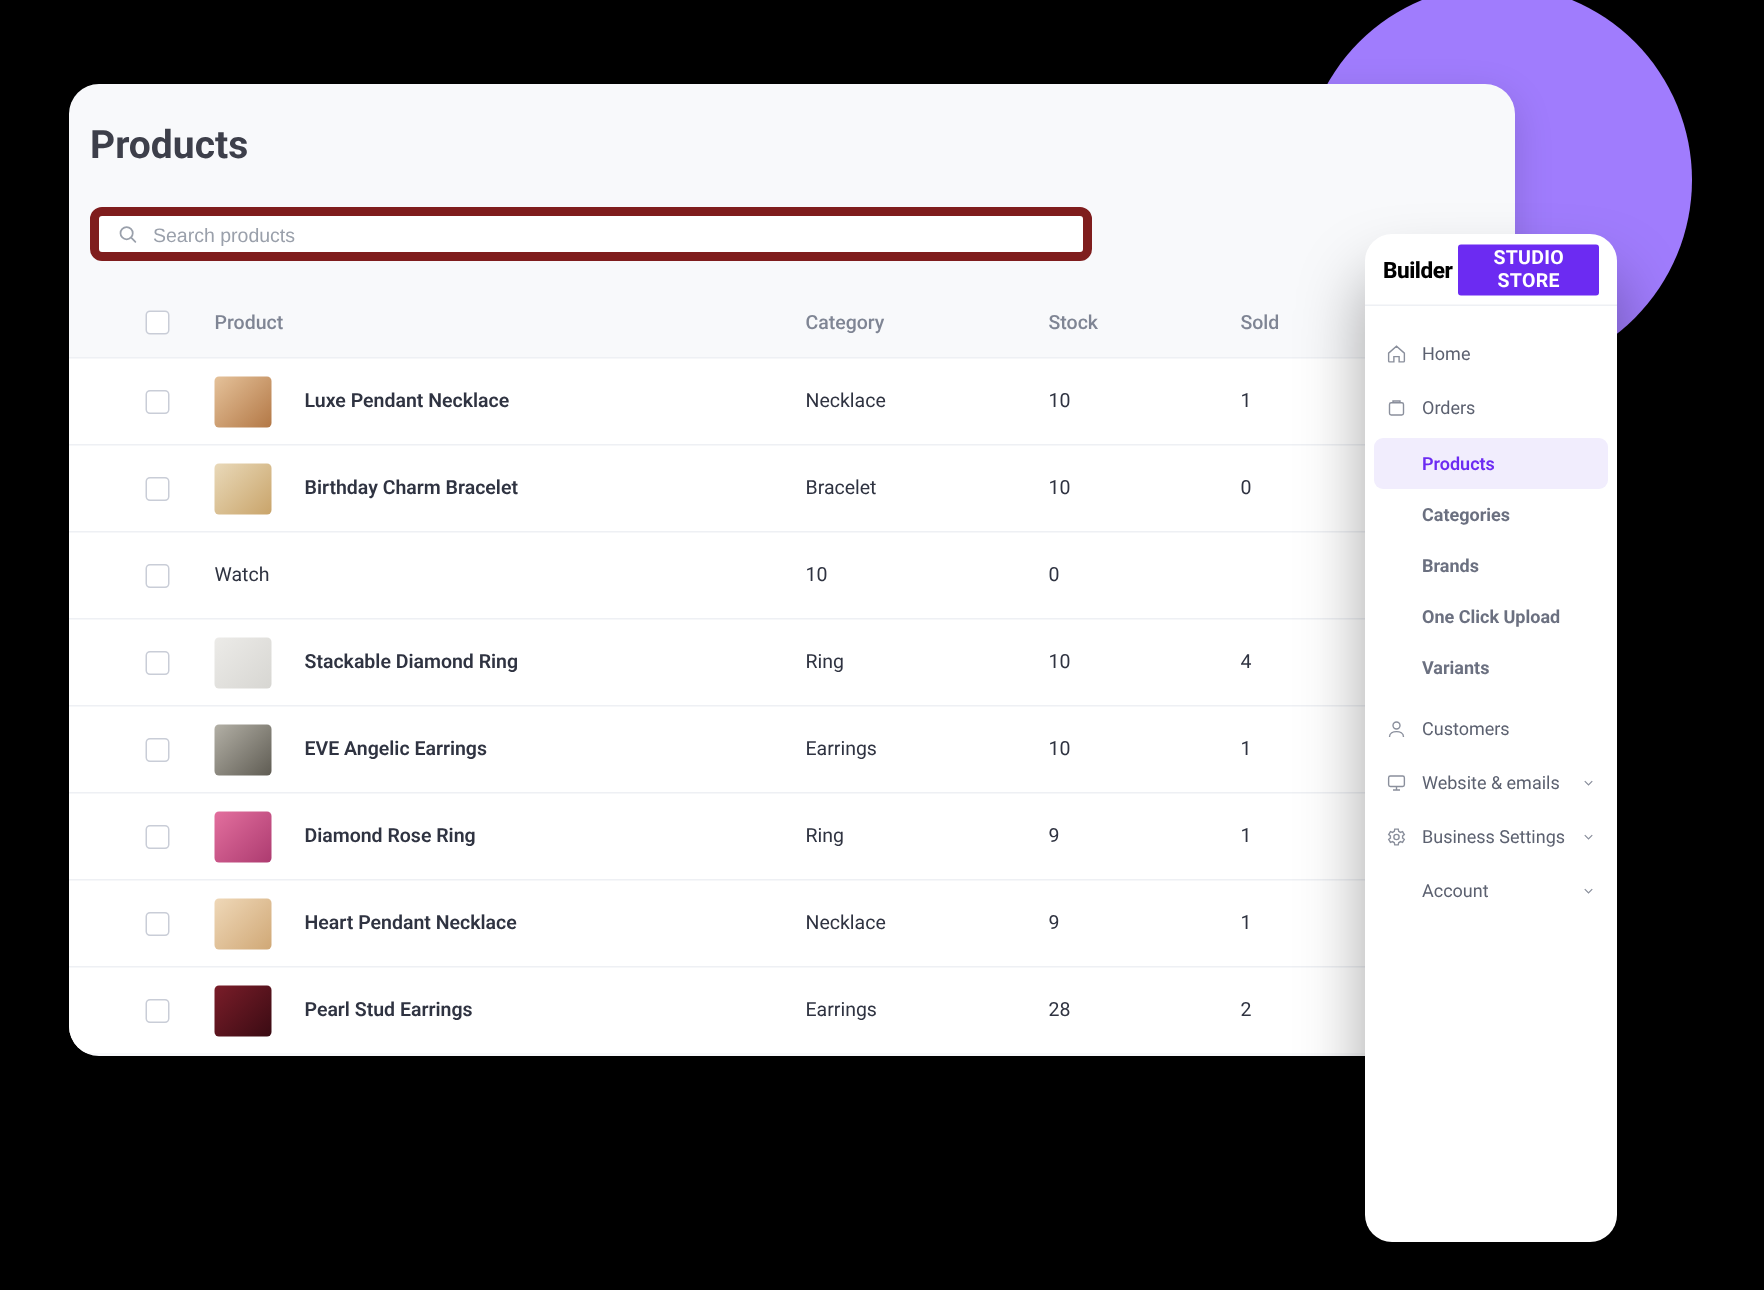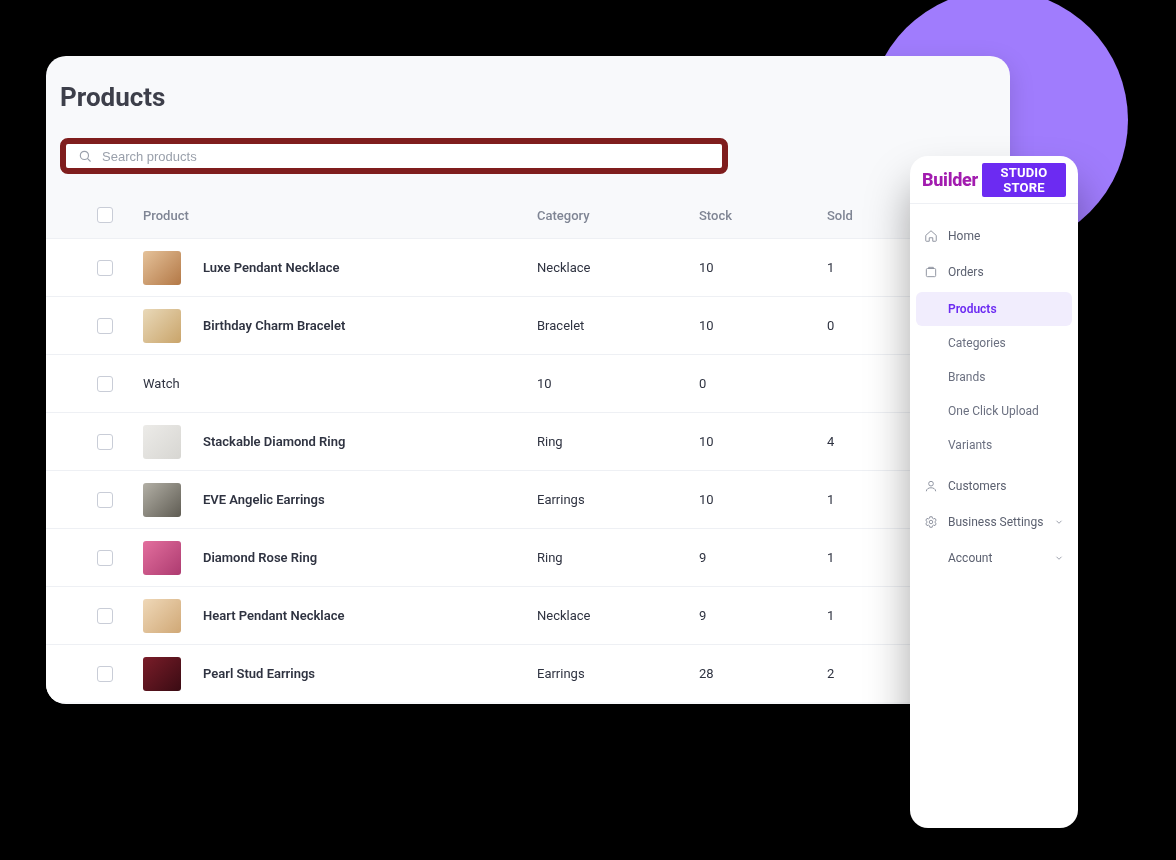--- a/index.html
+++ b/index.html
@@ -148,22 +148,22 @@
     padding: 0 12px;
     border-bottom: 1px solid #eef0f4;
   }
   .brand {
     display: flex;
     align-items: center;
     gap: 4px;
   }
   .brand-word {
     font-weight: 800;
-    font-size: 18px;
-    color: #a21caf;
+    font-size: 15px;
+    color: #000000;
     letter-spacing: -0.3px;
   }
   .brand-badge {
     background: #6c2bf2;
     color: #fff;
     font-size: 13px;
     font-weight: 700;
     padding: 2px 4px;
     border-radius: 2px;
     letter-spacing: 0.2px;
@@ -189,20 +189,21 @@
   .sublist { margin: 2px 0 6px; }
   .subitem {
     display: flex;
     align-items: center;
     height: 34px;
     padding-left: 32px;
     font-size: 12px;
     color: #6b7080;
     border-radius: 6px;
     cursor: pointer;
+    font-weight: bold;
   }
   .subitem.active {
     background: #f1edfd;
     color: #6c2bf2;
     font-weight: 600;
   }
 </style>
 </head>
 <body>
 
@@ -380,20 +381,30 @@
     </div>
 
     <div class="navitem">
       <svg class="ic" viewBox="0 0 24 24">
           <circle cx="12" cy="8" r="4"></circle>
           <path d="M4 21c0-4 4-6 8-6s8 2 8 6"></path>
         </svg>
       <span class="lbl">Customers</span>
     </div>
 
+    <div class="navitem">
+      <svg class="ic" viewBox="0 0 24 24">
+          <rect x="3" y="4" width="18" height="12" rx="2"></rect>
+          <path d="M8 20h8M12 16v4"></path>
+        </svg>
+      <span class="lbl">Website &amp; emails</span>
+      <svg class="chev" viewBox="0 0 24 24">
+          <polyline points="6 9 12 15 18 9"></polyline>
+        </svg>
+    </div>
 
     <div class="navitem">
       <svg class="ic" viewBox="0 0 24 24">
           <circle cx="12" cy="12" r="3"></circle>
           <path d="M19 12a7 7 0 0 0-.1-1.2l2-1.6-2-3.4-2.4.9a7 7 0 0 0-2-1.2L14 3h-4l-.5 2.5a7 7 0 0 0-2 1.2l-2.4-.9-2 3.4 2 1.6A7 7 0 0 0 5 12c0 .4 0 .8.1 1.2l-2 1.6 2 3.4 2.4-.9a7 7 0 0 0 2 1.2L10 21h4l.5-2.5a7 7 0 0 0 2-1.2l2.4.9 2-3.4-2-1.6c.1-.4.1-.8.1-1.2z"></path>
         </svg>
       <span class="lbl">Business Settings</span>
       <svg class="chev" viewBox="0 0 24 24">
           <polyline points="6 9 12 15 18 9"></polyline>
         </svg>

